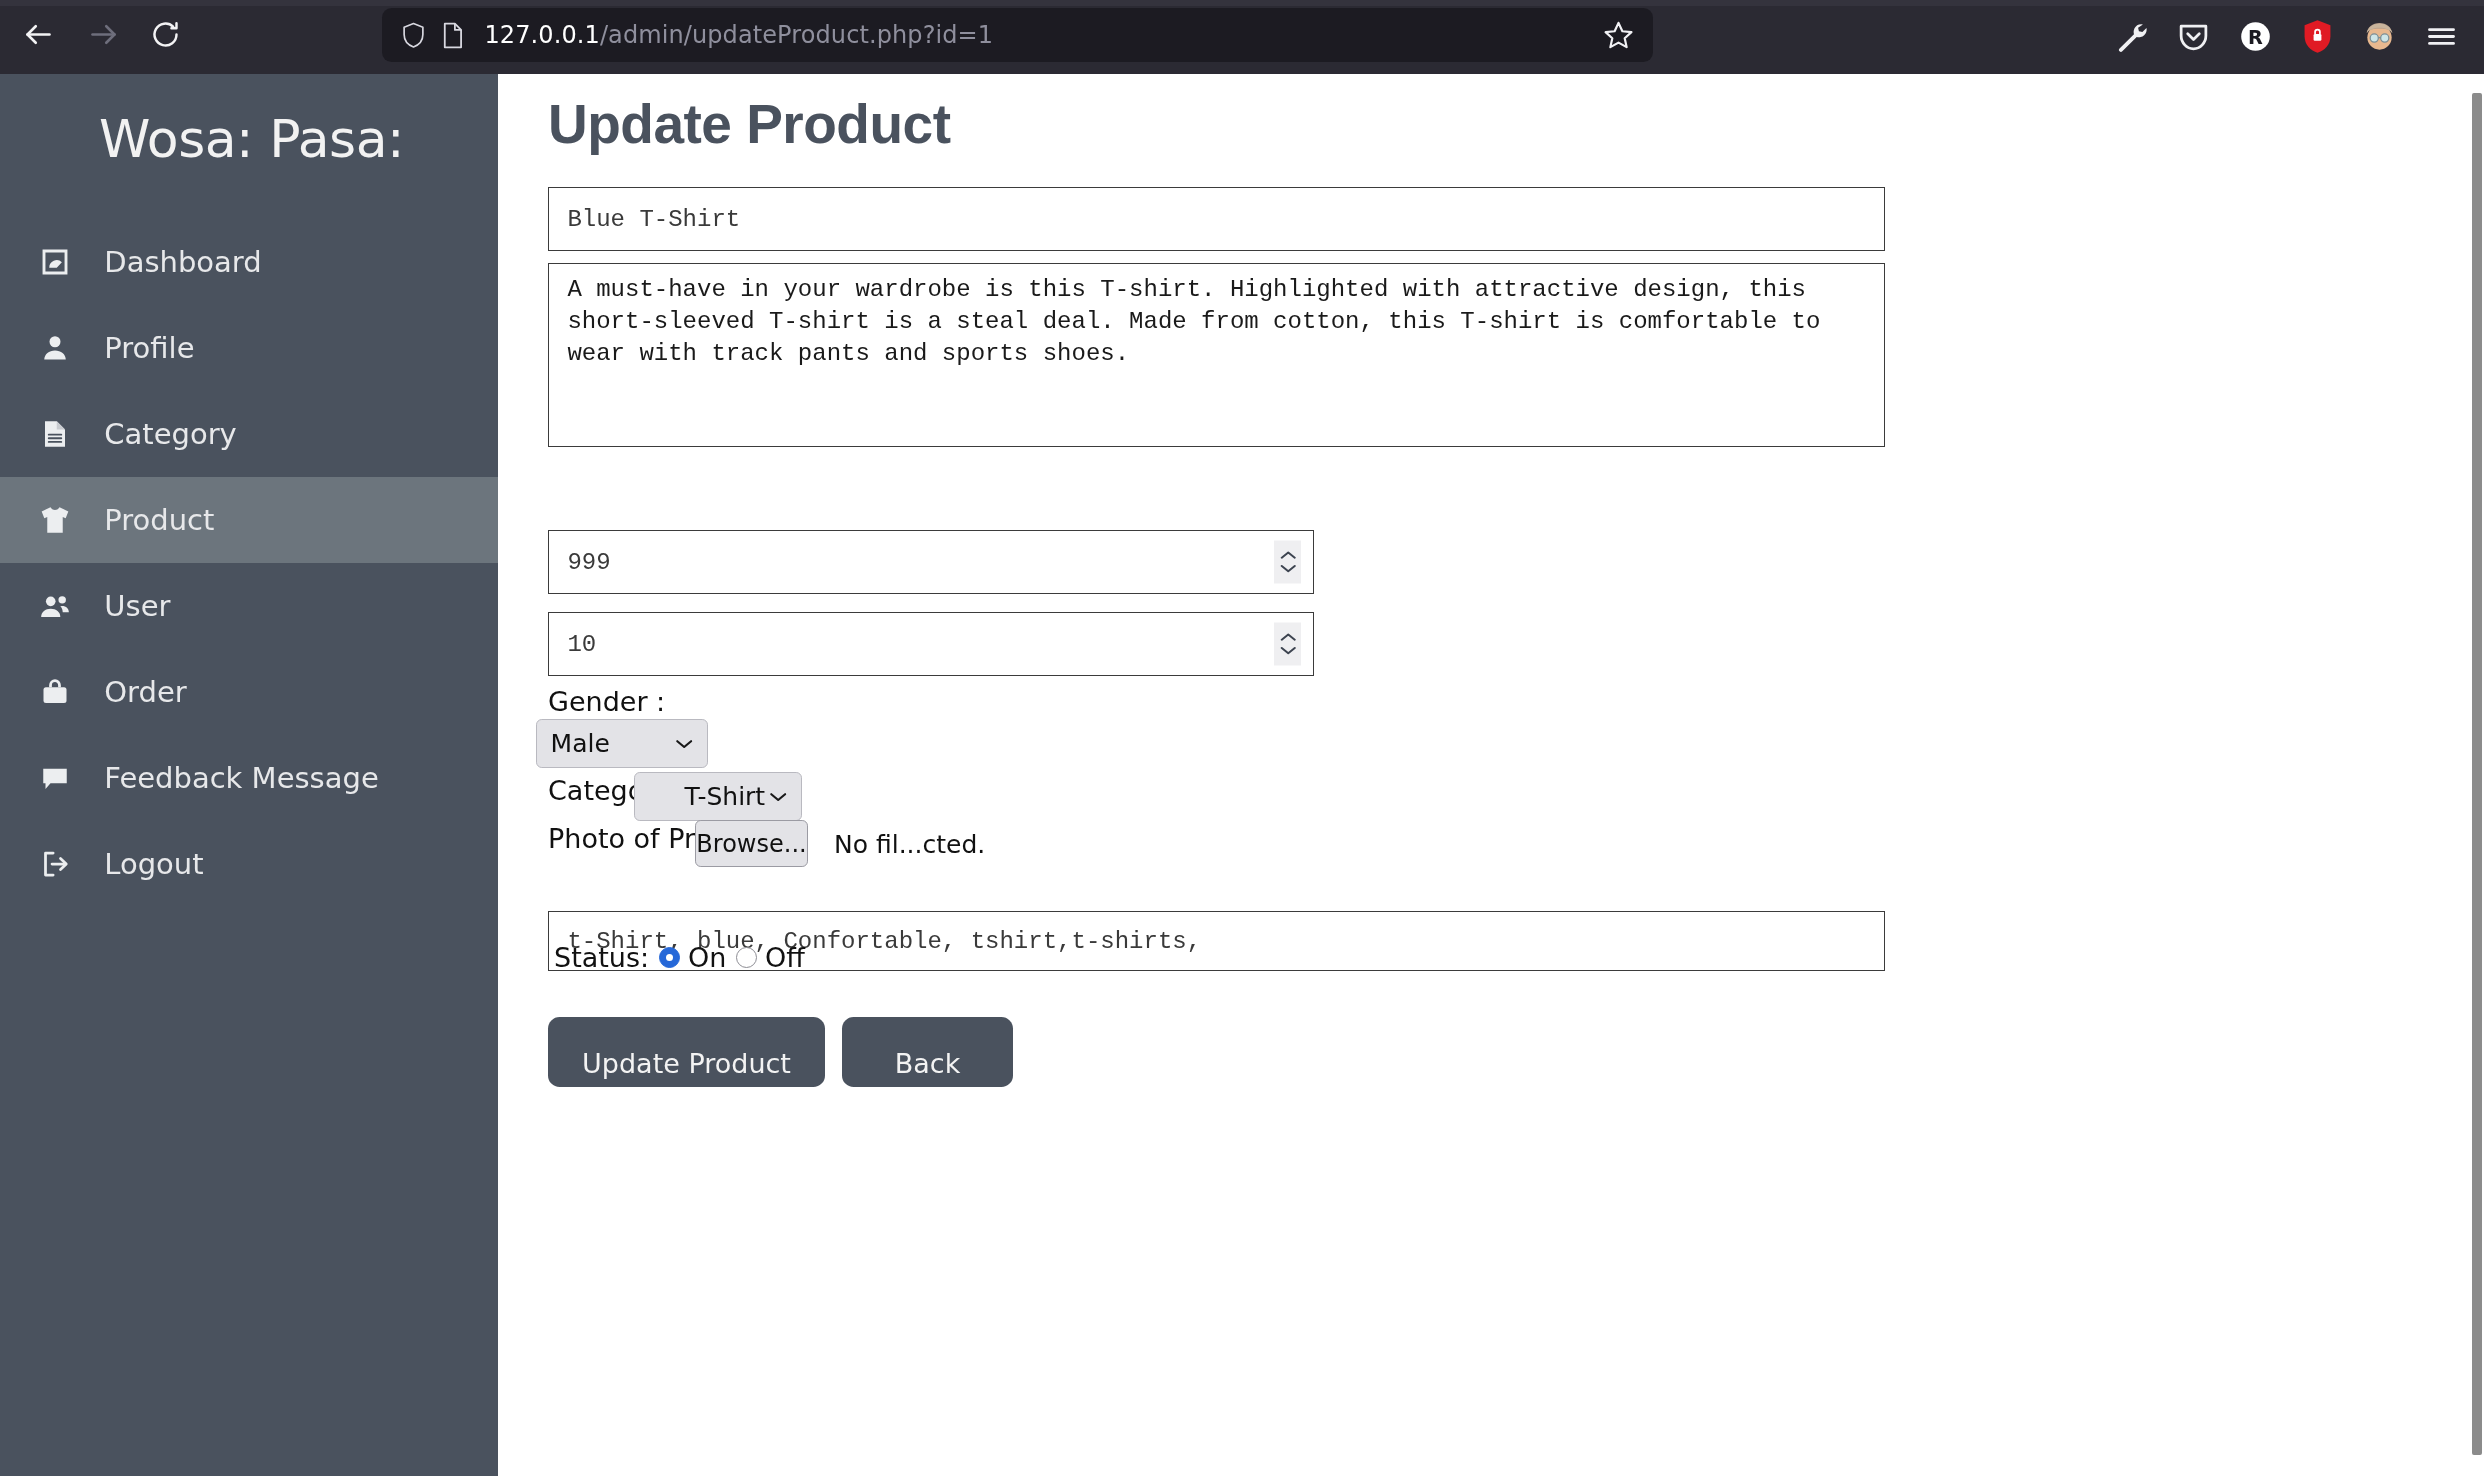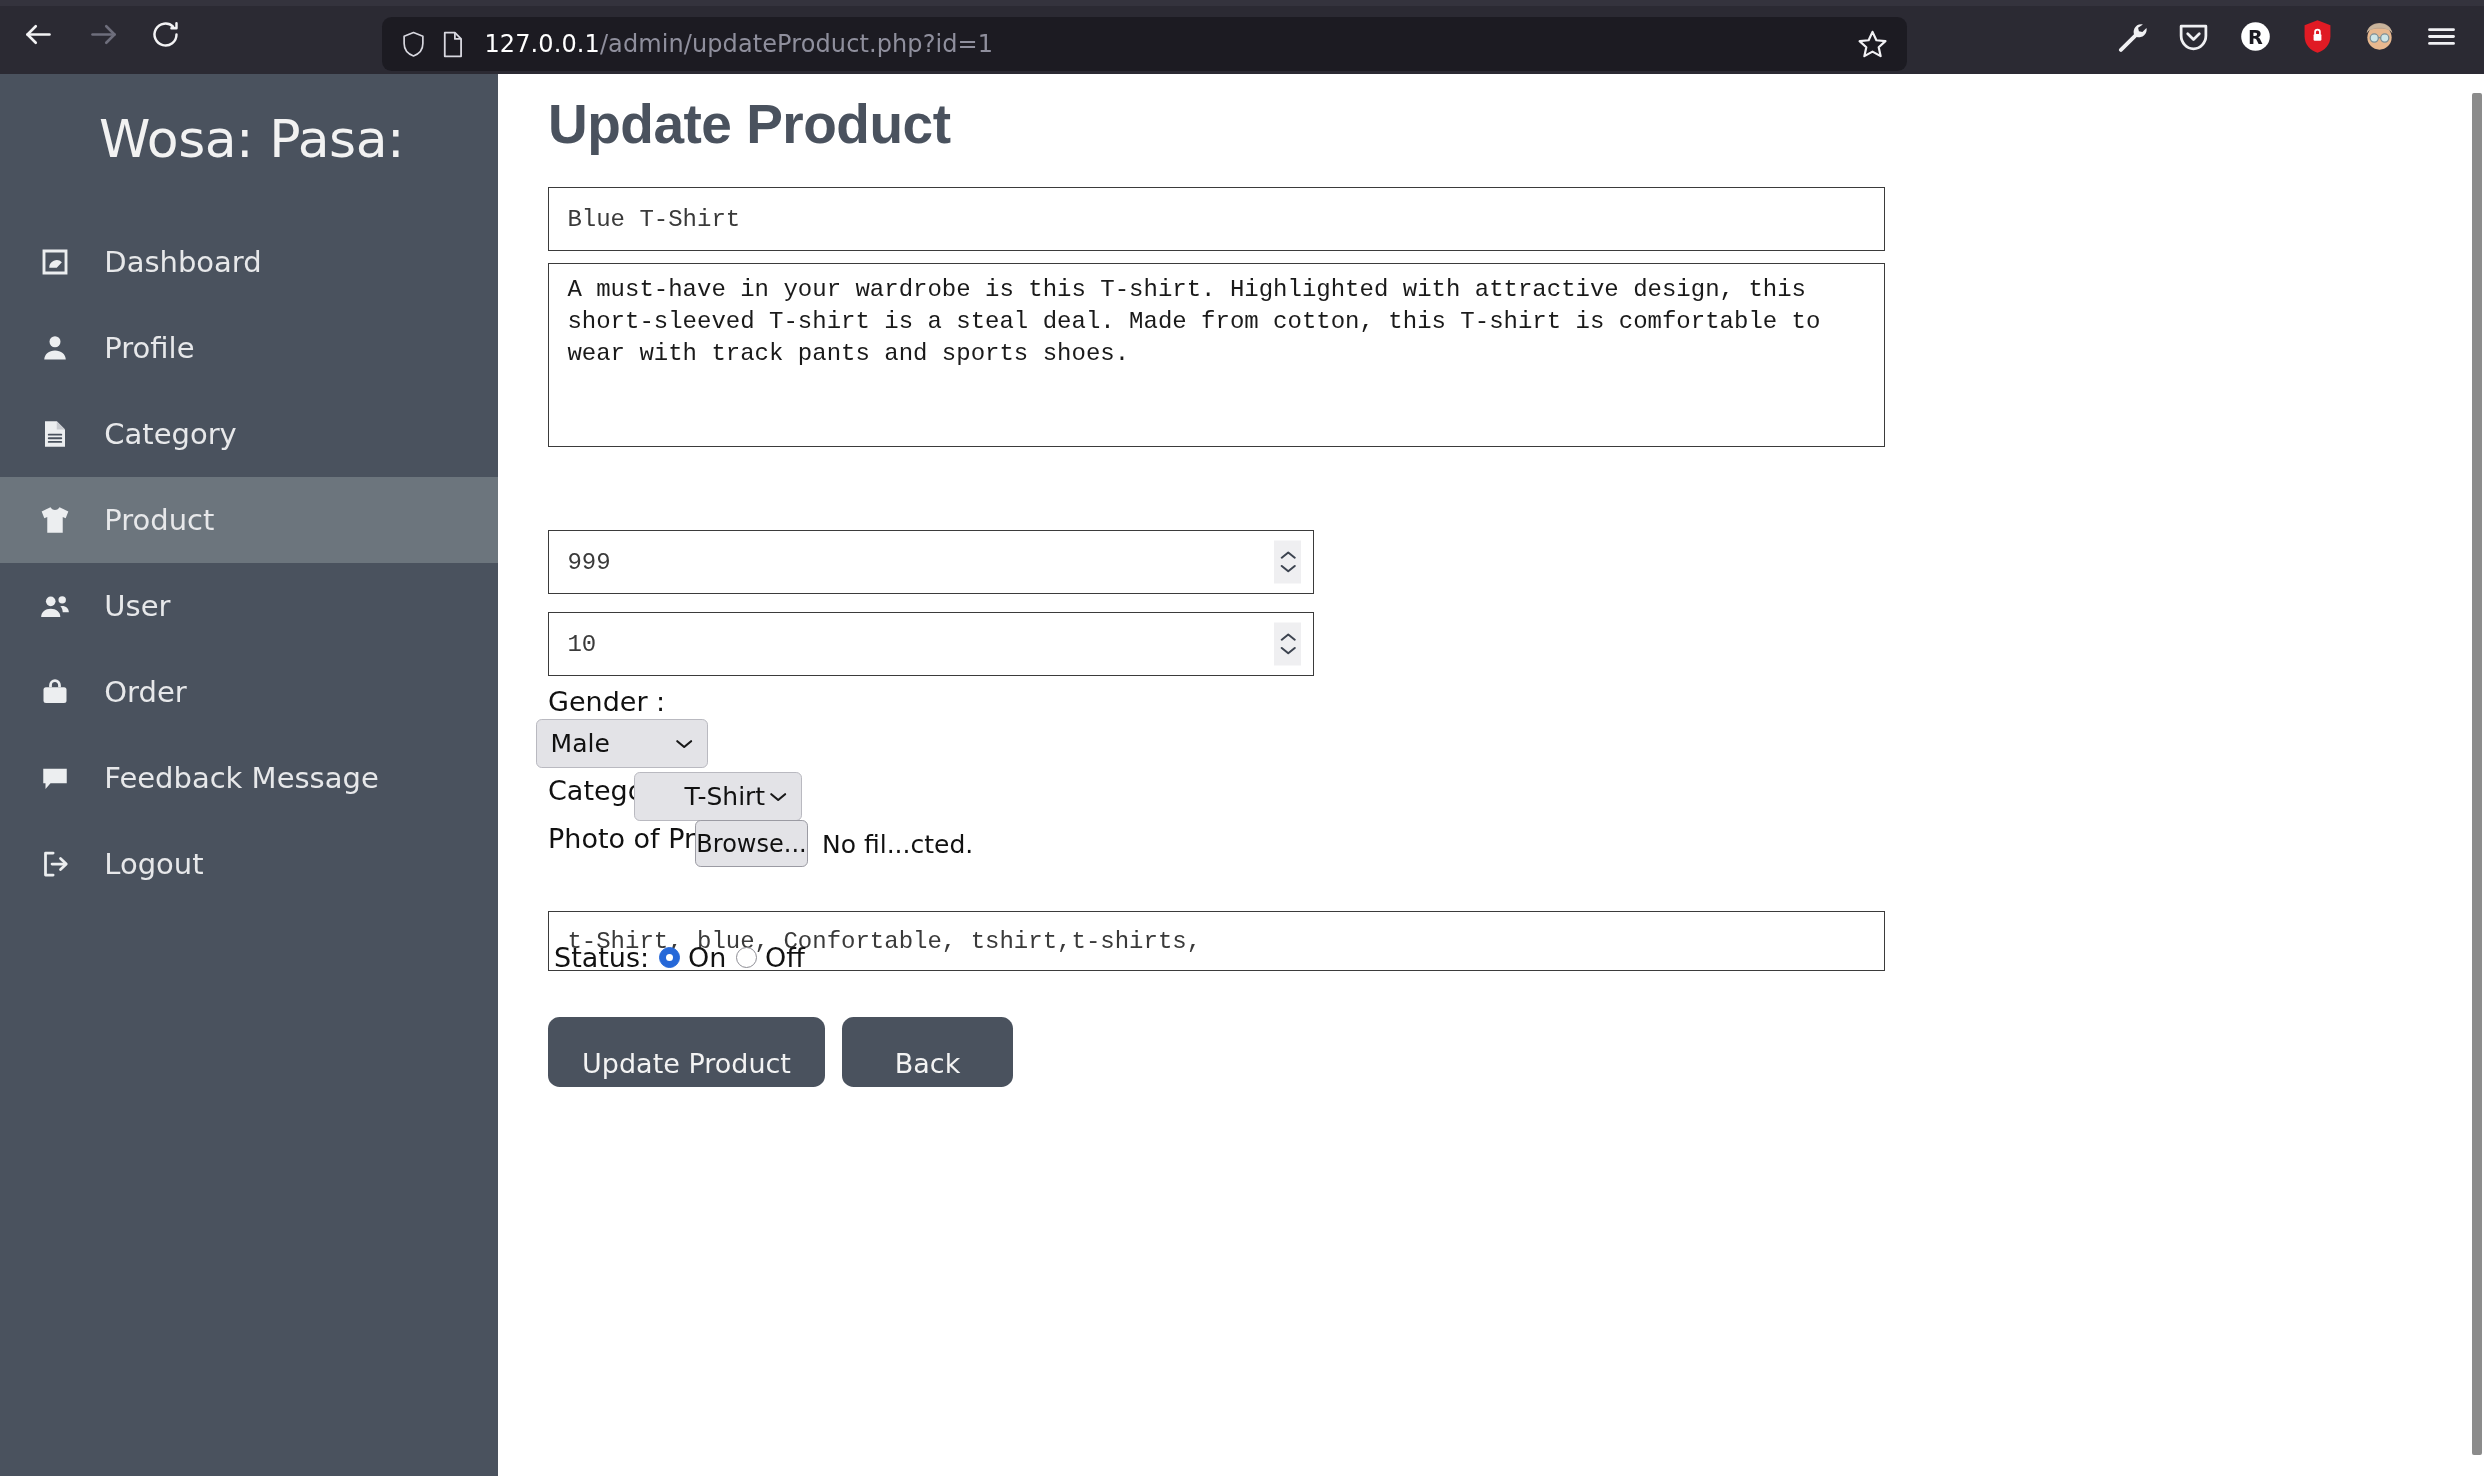--- a/index.html
+++ b/index.html
@@ -28,22 +28,22 @@
     width: 58px; height: 58px;
     display: flex; align-items: center; justify-content: center;
     border-radius: 7.8px;
   }
   #nav-back   { left: 9.7px; }
   #nav-fwd    { left: 74px; }
   #nav-reload { left: 136px; }
 
   #urlbar {
     position: absolute;
-    left: 382px; top: 17px;
-    width: 1525px; height: 54px;
+    left: 382px; top: 8px;
+    width: 1271px; height: 54px;
     background: #1c1b22;
     border-radius: 9.7px;
     display: flex; align-items: center;
   }
   #shield-icon-wrap { margin-left: 19.4px; display:flex; align-items:center; }
   #page-icon-wrap { margin-left: 15.5px; display:flex; align-items:center; }
   #url-text {
     margin-left: 21.3px;
     font-size: 24px;
     color: #8f8f9d;
@@ -211,21 +211,21 @@
     height: 47px; width: 113px;
     background: #e3e3e7;
     border: 1px solid #9b9ba3;
     border-radius: 5.8px;
     display: flex; align-items: center; justify-content: center;
     font-size: 24px; color: #111111;
     font-family: "DejaVu Sans", sans-serif;
   }
   #no-file-text {
     position: absolute;
-    left: 324px; top: 756px;
+    left: 336px; top: 756px;
     font-size: 25px; color: #111111;
     font-family: "DejaVu Sans", sans-serif;
     white-space: nowrap;
   }
 
   #tags-field {
     left: 50px; top: 837px;
     width: 1337px; height: 60px;
     padding-left: 18.4px;
     display: flex; align-items: center;

